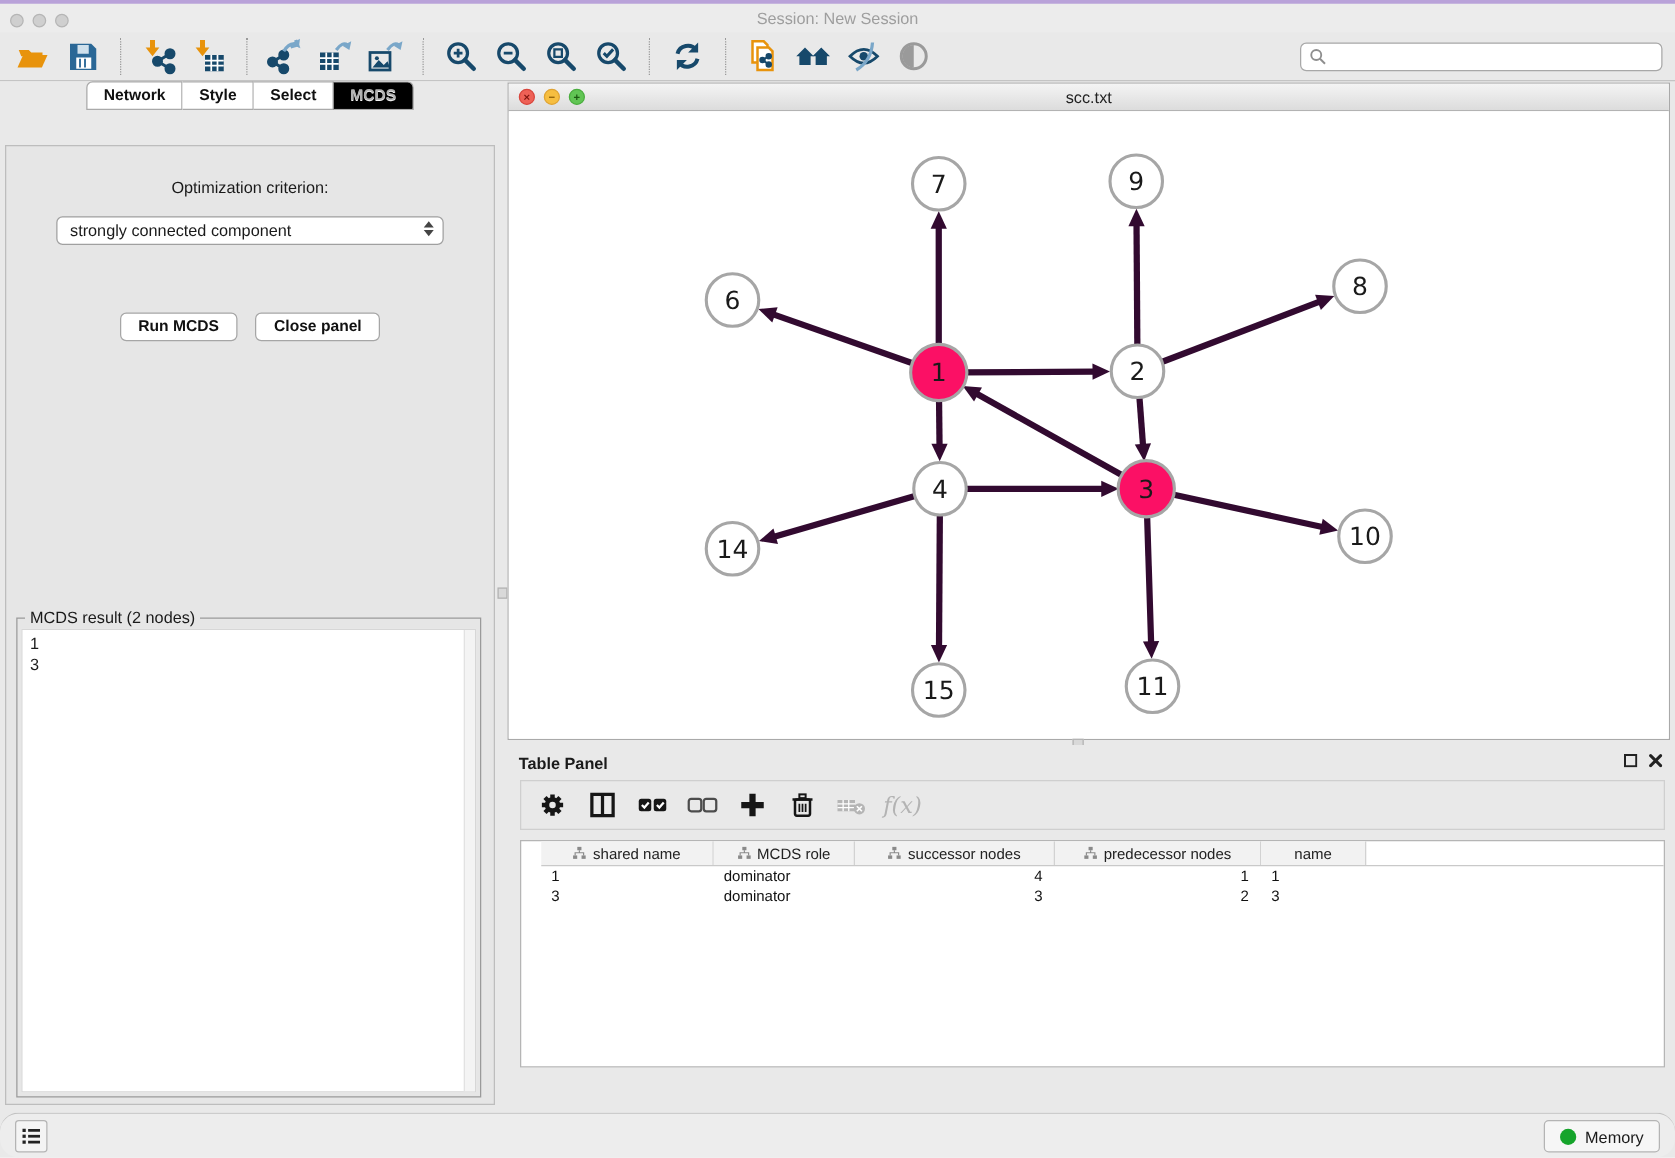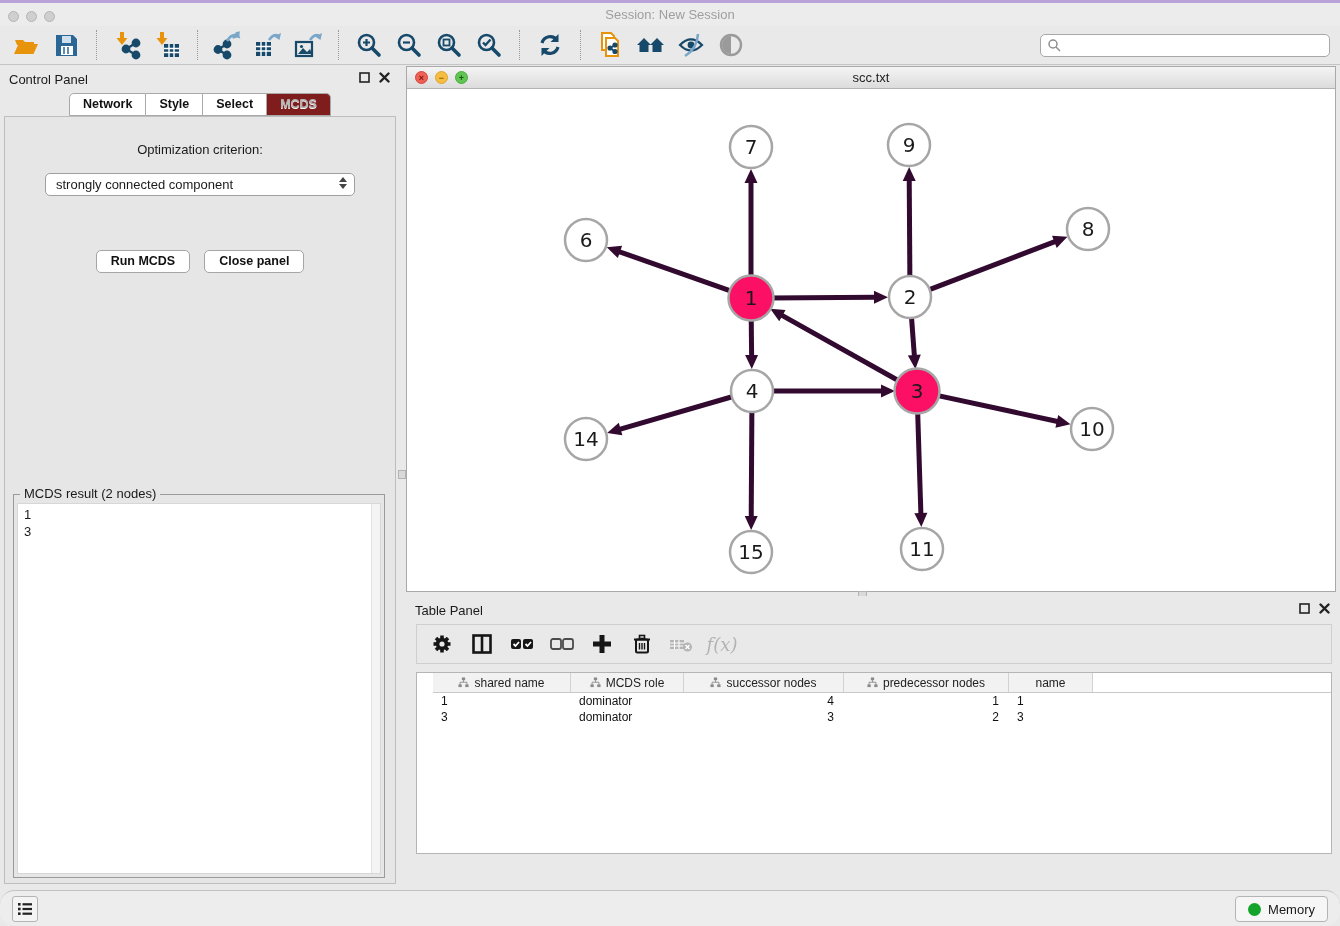--- a/index.html
+++ b/index.html
@@ -24,21 +24,21 @@
 
   
   .control-panel { position:absolute; left:0; top:0; width:400px; bottom:0; background:#e9e9e9; }
   .cp-header { position:relative; height:28px; }
   .panel-title { position:absolute; left:9px; top:7px; font-size:13px; color:#1a1a1a; }
   .panel-icons { position:absolute; right:10px; top:7px; display:flex; gap:9px; align-items:center; }
   .cp-tabs { position:relative; z-index:2; display:flex; justify-content:center; }
   .cp-tab { padding:3px 13px 4px; background:#fff; border:1px solid #a9a9a9; border-left:none; font-size:12.5px; font-weight:bold; color:#111; }
   .cp-tab:first-child { border-left:1px solid #a9a9a9; border-radius:5px 0 0 0; }
   .cp-tab.last { border-radius:0 5px 0 0; }
-  .cp-tab.selected { background:#7f1d1d; color:#b0b0b0; text-shadow:0 1px 0 #f5f5f5; }
+  .cp-tab.selected { background:#000000; color:#b0b0b0; text-shadow:0 1px 0 #f5f5f5; }
   .cp-body { position:absolute; left:4px; right:4px; top:51px; bottom:6px; background:#e6e6e6; border:1px solid #bdbdbd; }
   .opt-label { text-align:center; margin-top:25px; font-size:13px; }
   .criterion-select { position:relative; margin:16px auto 0; width:310px; height:23px; background:#fff; border:1px solid #a0a0a0; border-radius:5px; padding:3px 24px 0 10px; font-size:13px; }
   .stepper { position:absolute; right:7px; top:3px; display:flex; flex-direction:column; gap:2px; }
   .stepper span { width:0; height:0; border-left:4px solid transparent; border-right:4px solid transparent; }
   .step-up { border-bottom:5px solid #444; }
   .step-down { border-top:5px solid #444; }
   .cp-buttons { display:flex; justify-content:center; gap:14px; margin-top:14px; }
   .btn { background:#fff; border:1px solid #a6a6a6; border-radius:5px; padding:3px 14px 4px; font-size:12.5px; font-weight:bold; color:#111;margin-top:40px; }
   .result-fieldset { position:absolute; left:8px; right:10px; top:377px; bottom:5px; border:1px solid #9a9a9a; }
@@ -64,21 +64,21 @@
   .nw-max   { left:48px; background:#61c554; border:1px solid #4aad3e; color:#1c5b12; }
   .nw-canvas { position:absolute; left:0; right:0; top:22px; bottom:0; background:#fff; }
   .nw-canvas svg { display:block; }
 
   
   .h-divider { position:absolute; left:0; width:930px; top:527px; height:5px; }
   .h-grabber { position:absolute; left:452px; top:-1px; width:9px; height:7px; background:#d9d9d9; border:1px solid #b3b3b3; }
 
   
   .table-panel { position:absolute; left:0; right:0; top:531px; bottom:0; background:#e9e9e9; }
-  .tp-header { position:relative; height:26px; }
+  .tp-header { position:relative; height:26px;font-weight:bold; }
   .tp-toolbar { position:absolute; left:10px; right:8px; top:28px; height:40px; border:1px solid #cfcfcf; display:flex; align-items:center; gap:6px; padding-left:8px; }
   .tpbtn { width:34px; height:32px; display:flex; align-items:center; justify-content:center; }
   .fx-label { font-family:"DejaVu Serif", serif; font-style:italic; font-size:18px; color:#b3b3b3; }
   .tp-table { position:absolute; left:10px; right:8px; top:76px; height:182px; background:#fff; border:1px solid #b5b5b5; overflow:hidden;padding-left:16px; }
   .thead { display:flex; height:20px; border-bottom:1px solid #c9c9c9; }
   .th { background:#f2f2f2; border-right:1px solid #d2d2d2; display:flex; align-items:center; justify-content:center; gap:5px; font-size:12px; color:#222; }
   .tr { display:flex; height:16px; align-items:center; }
   .td { font-size:12px; color:#111; padding:0 8px; overflow:hidden; white-space:nowrap; }
   .align-left { justify-content:flex-start; text-align:left; }
   .align-right { justify-content:flex-end; text-align:right; }
@@ -246,31 +246,20 @@
           <circle cx="6" cy="6" r="4" fill="none" stroke="#8e8e8e" stroke-width="1.5"></circle>
           <line x1="9" y1="9" x2="13" y2="13" stroke="#8e8e8e" stroke-width="1.5"></line>
         </svg>
       <input placeholder="" style="">
     </div>
   </div>
 
   <div class="main">
 
     <div class="control-panel">
-      <div class="cp-header">
-        <span class="panel-title">Control Panel</span>
-        <span class="panel-icons">
-          <svg width="11" height="11" viewBox="0 0 11 11">
-              <rect x="1" y="1" width="9" height="9" fill="none" stroke="#222" stroke-width="1.6"></rect>
-            </svg>
-          <svg width="11" height="11" viewBox="0 0 11 11">
-              <path d="M1.5 1.5 L9.5 9.5 M9.5 1.5 L1.5 9.5" stroke="#222" stroke-width="2.4" stroke-linecap="round"></path>
-            </svg>
-        </span>
-      </div>
       <div class="cp-tabs">
         <div class="cp-tab">Network</div>
         <div class="cp-tab">Style</div>
         <div class="cp-tab">Select</div>
         <div class="cp-tab last selected">MCDS</div>
       </div>
       <div class="cp-body">
         <div class="opt-label">Optimization criterion:</div>
         <div class="criterion-select">
           <span>strongly connected component</span>

